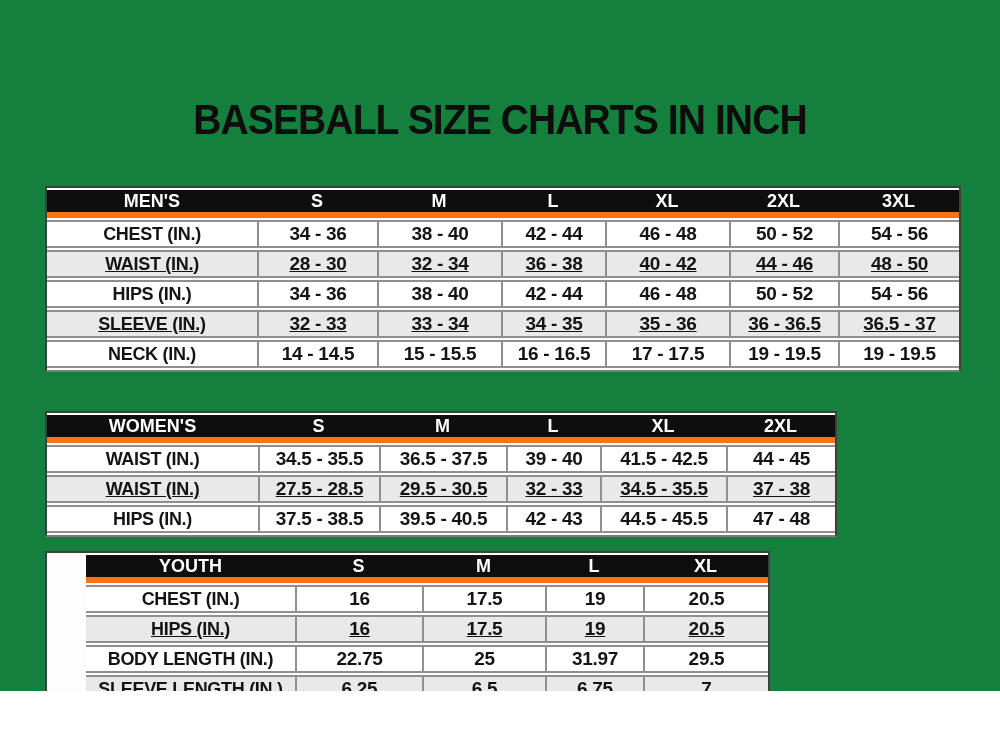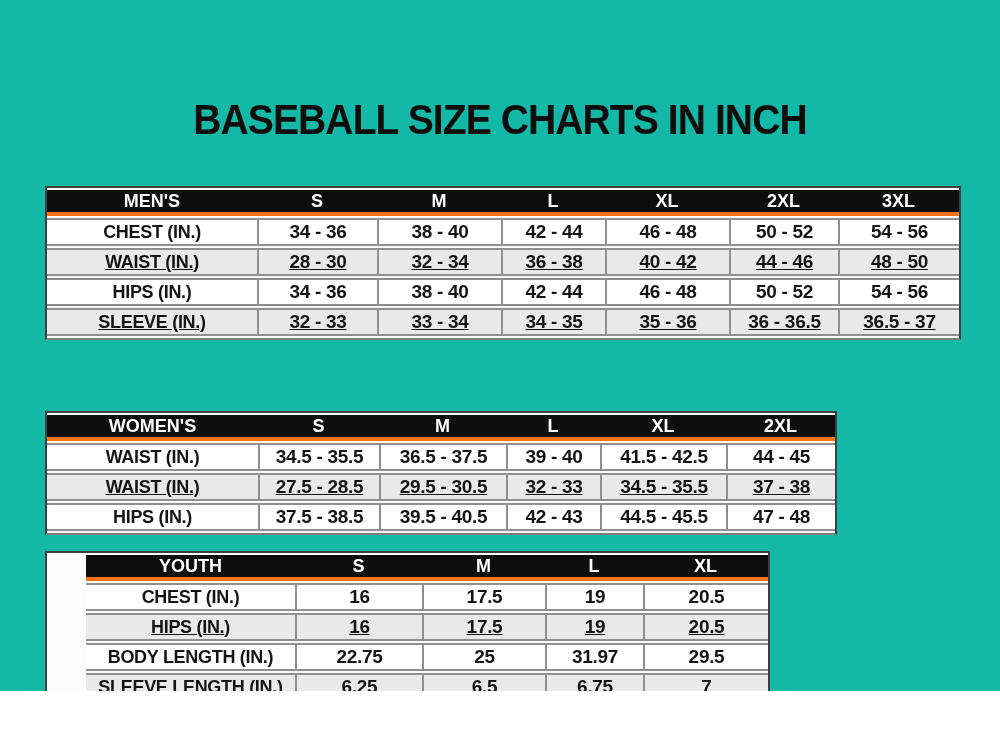--- a/index.html
+++ b/index.html
@@ -5,21 +5,21 @@
   html, body {
     margin: 0;
     padding: 0;
     background: #ffffff;
     font-family: "Liberation Sans", sans-serif;
   }
   .page {
     position: relative;
     width: 1000px;
     height: 691px;
-    background: #14b8a6;
+    background: #15803d;
     overflow: hidden;
   }
   .title {
     position: absolute;
     top: 66px;
     left: 0;
     width: 1000px;
     text-align: center;
     font-size: 42px;
     line-height: 52px;
@@ -46,21 +46,21 @@
     font-weight: 700;
     padding: 0;
     box-sizing: border-box;
   }
   .size-table thead th {
     background: #0e0e0e;
     color: #ffffff;
     font-size: 18px;
     height: 26px;
     border-top: 1px solid #0e0e0e;
-    border-bottom: 4px solid #f97316;
+    border-bottom: 6px solid #f97316;
     letter-spacing: 0;
   }
   .size-table tbody th, .size-table tbody td {
     color: #141414;
     font-size: 19px;
     height: 28px;
     border-top: 2px solid #8f8f8f;
     border-bottom: 2px solid #8f8f8f;
     background: #ffffff;
     letter-spacing: -0.3px;
@@ -131,20 +131,29 @@
         </tr>
         <tr class="alt">
           <th>SLEEVE (IN.)</th>
           <td>32 - 33</td>
           <td>33 - 34</td>
           <td>34 - 35</td>
           <td>35 - 36</td>
           <td>36 - 36.5</td>
           <td>36.5 - 37</td>
         </tr>
+        <tr>
+          <th>NECK (IN.)</th>
+          <td>14 - 14.5</td>
+          <td>15 - 15.5</td>
+          <td>16 - 16.5</td>
+          <td>17 - 17.5</td>
+          <td>19 - 19.5</td>
+          <td>19 - 19.5</td>
+        </tr>
       </tbody>
     </table>
 
   <table id="table-womens" class="size-table">
     <colgroup>
       <col style="width:211px">
         <col style="width:121px">
         <col style="width:127px">
       <col style="width:94px">
         <col style="width:126px">

